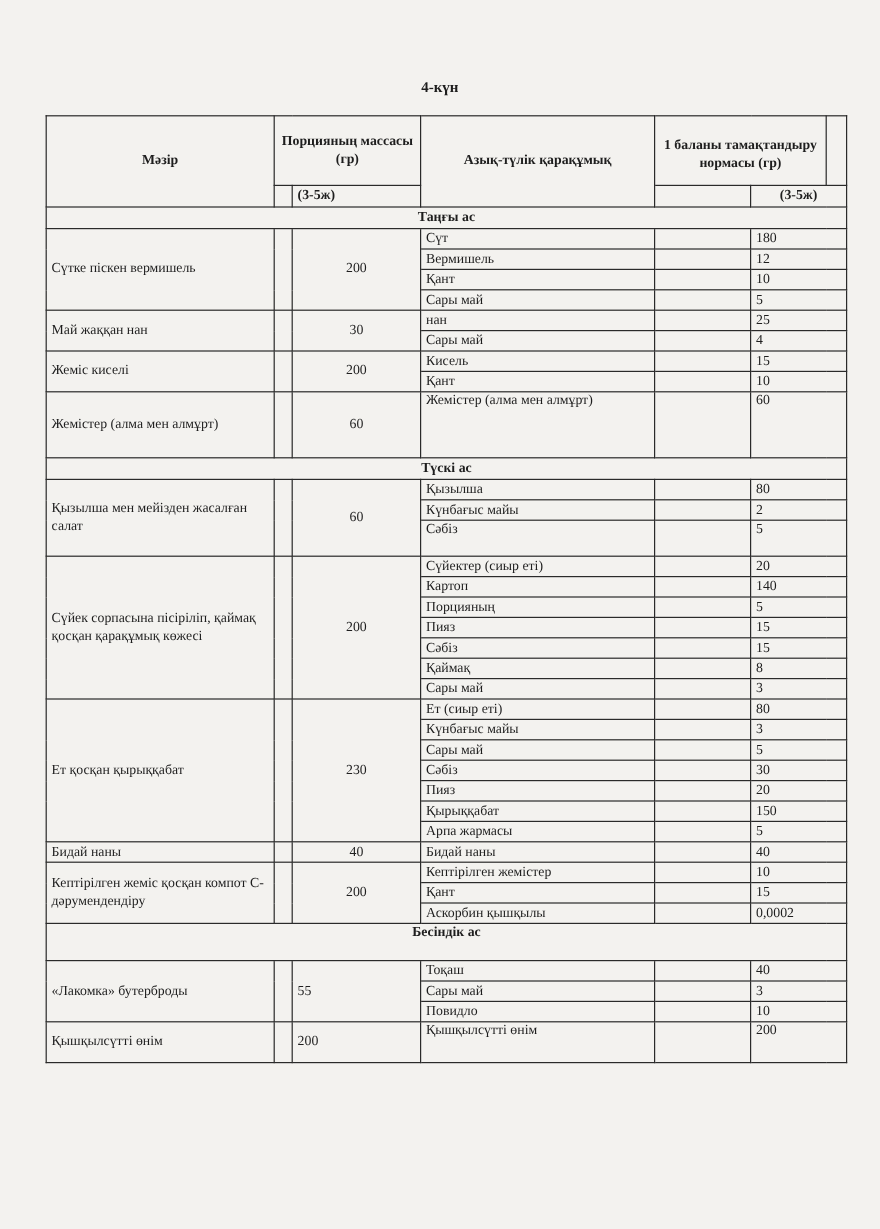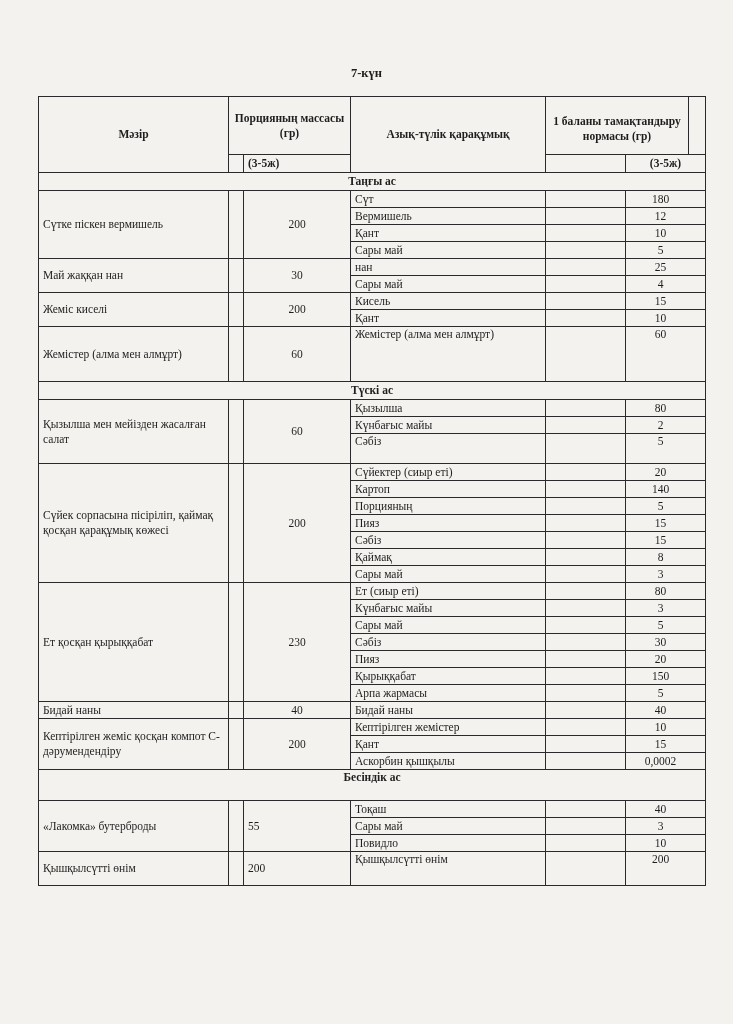--- a/index.html
+++ b/index.html
@@ -8,26 +8,26 @@
   .title { position:absolute; top:66px; left:0; width:733px; text-align:center; font-weight:bold; font-size:12.5px; }
   table.menu { position:absolute; left:38px; top:96px; width:667px; border-collapse:collapse; table-layout:fixed; font-size:11.5px; }
   table.menu td { border:1px solid #2a2a2a; padding:0 4px; vertical-align:middle; line-height:15px; }
   .hdr td { font-weight:bold; text-align:center; vertical-align:top; padding-top:3px; }
   .hdr .sub { font-weight:bold;margin-left:44px; }
   .sect td { font-weight:bold; text-align:center; height:17px; }
   .c { text-align:center; }
   .r { text-align:right; }
   .top { vertical-align:top !important; }
   .ing { height:17px; }
-  .n { text-align:center; padding-right:14px !important; }
+  .n { text-align:left; padding-right:14px !important; }
 </style>
 </head>
 <body>
 
-<div class="title">7-күн</div>
+<div class="title">4-күн</div>
 
 <table class="menu">
   <colgroup>
     <col style="width:190px">
       <col style="width:15px">
       <col style="width:107px">
     <col style="width:195px">
       <col style="width:80px">
       <col style="width:63px">
       <col style="width:17px">

